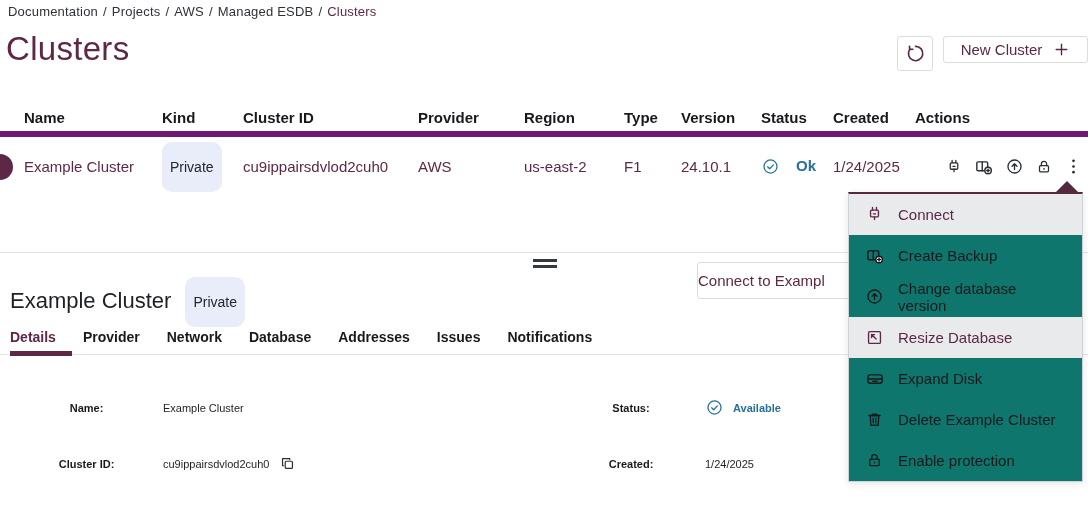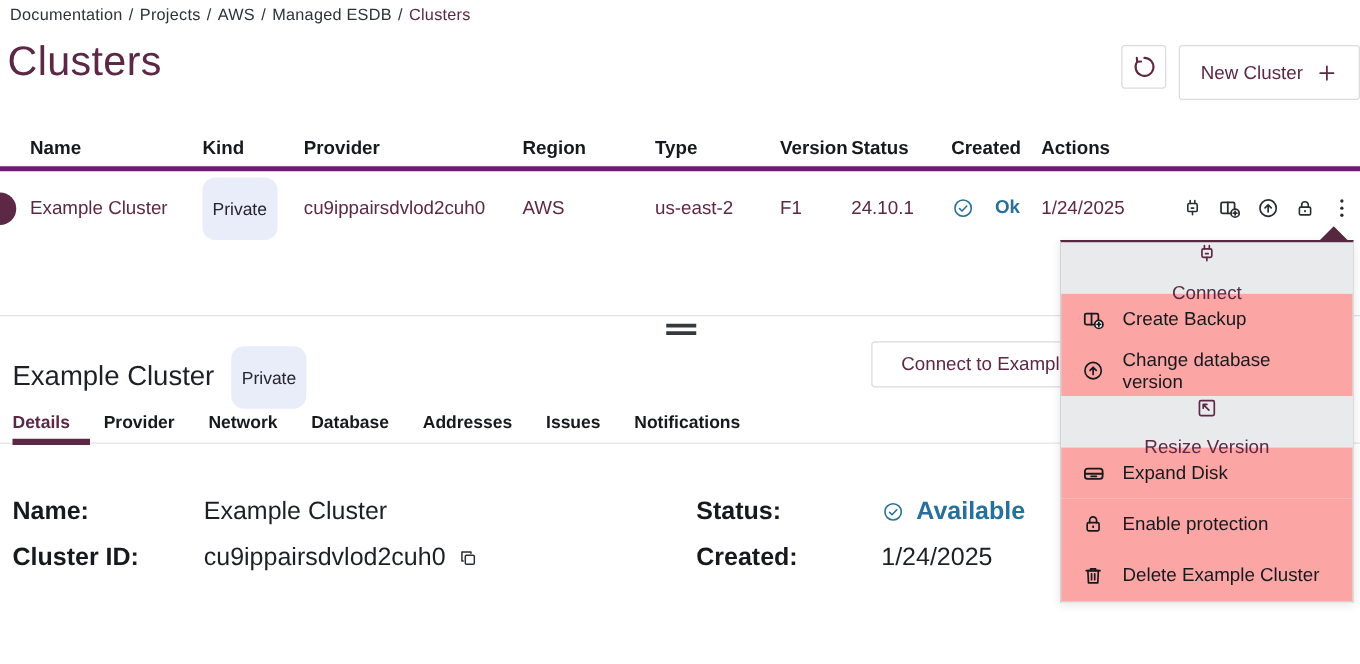--- a/index.html
+++ b/index.html
@@ -19,56 +19,56 @@
 
   
   .breadcrumb{position:absolute;left:8px;top:4px;font-size:13px;color:#2e3238;letter-spacing:.2px;}
   .breadcrumb .sep{margin:0 5px;color:#2e3238;}
   .breadcrumb .current{color:var(--maroon);}
 
   
   .page-title{position:absolute;left:6px;top:30px;font-size:33px;font-weight:500;color:var(--maroon);letter-spacing:.3px;}
   .btn{background:#fff;border:1px solid var(--border);border-radius:3px;color:var(--maroon);display:flex;align-items:center;justify-content:center;cursor:pointer;}
   .refresh-btn{position:absolute;left:897px;top:36px;width:36px;height:35px;}
-  .new-cluster-btn{position:absolute;left:943px;top:36px;width:145px;height:44px;gap:11px;font-size:15px;font-weight:500;}
+  .new-cluster-btn{position:absolute;left:943px;top:36px;width:145px;height:27px;gap:11px;font-size:15px;font-weight:500;}
 
   
   .grid-cols{display:grid;grid-template-columns:138px 81px 175px 106px 100px 57px 80px 72px 82px 1fr;padding-left:24px;align-items:center;}
-  .table-head{position:absolute;left:0;top:103px;width:1088px;height:34px;border-bottom:4px solid #701a75;font-size:15px;font-weight:700;color:var(--ink);}
+  .table-head{position:absolute;left:0;top:103px;width:1088px;height:34px;border-bottom:6px solid #701a75;font-size:15px;font-weight:700;color:var(--ink);}
   .table-row{position:absolute;left:0;top:138px;width:1088px;height:57px;font-size:15px;color:var(--maroon);cursor:pointer;}
   .row-marker{position:absolute;left:0;top:154px;width:13px;height:26px;background:var(--maroon);border-radius:0 13px 13px 0;}
   .badge{display:inline-block;background:var(--badge-bg);color:#23262e;padding:17px 8px;border-radius:10px;font-size:14px;width:max-content;}
   .status-cell{display:flex;align-items:flex-start;gap:16px;color:var(--teal);font-weight:700;}
   .actions-cell{display:flex;align-items:center;gap:11px;padding-left:30px;color:#2a2e33;}
   .icon-btn{display:flex;align-items:center;justify-content:center;cursor:pointer;color:#2a2e33;background:none;border:none;padding:0;}
 
   
   .menu-caret{position:absolute;left:1056px;top:181px;width:0;height:0;border-left:11px solid transparent;border-right:11px solid transparent;border-bottom:11px solid var(--maroon-dark);z-index:6;}
   .menu{position:absolute;left:848px;top:192px;width:235px;background:#fff;border:1px solid #cfd2d4;border-top:2px solid var(--maroon-dark);z-index:5;box-shadow:0 2px 8px rgba(0,0,0,.10);}
-  .menu-item{height:41px;display:flex;align-items:center;gap:13px;padding:0 15px;font-size:15px;color:var(--ink);cursor:pointer;background:#fca5a5;}
-  .menu-item.hl{background:var(--hl);flex-direction:column;}
+  .menu-item{height:41px;display:flex;align-items:center;gap:13px;padding:0 15px;font-size:15px;color:var(--ink);cursor:pointer;background:#0f766e;}
+  .menu-item.hl{background:var(--hl);}
   .menu-item.accent{color:var(--maroon);}
   .mi-icon{width:21px;display:flex;align-items:center;justify-content:center;flex:none;}
 
   
   .split-line{position:absolute;left:0;top:252px;width:1088px;height:1px;background:var(--lightline);}
   .split-handle{position:absolute;left:533px;top:259px;width:24px;height:9px;border-top:3px solid #35383c;border-bottom:3px solid #35383c;cursor:row-resize;}
 
   
   .detail-title{position:absolute;left:10px;top:276px;display:flex;align-items:center;gap:14px;font-size:22px;color:#1d2024;}
   .detail-title .badge{font-size:14px;transform:translateY(1px);}
-  .connect-btn{position:absolute;left:697px;top:273px;width:203px;height:37px;justify-content:flex-start;padding-left:23px;font-size:15px;white-space:nowrap;overflow:hidden;z-index:1;}
+  .connect-btn{position:absolute;left:697px;top:262px;width:203px;height:37px;justify-content:flex-start;font-size:15px;white-space:nowrap;overflow:hidden;z-index:1;}
 
   .tabs{position:absolute;left:10px;top:329px;display:flex;gap:27px;font-size:14px;font-weight:700;color:var(--ink);}
   .tab{cursor:pointer;}
   .tab.active{color:var(--maroon);}
   .tabs-underline{position:absolute;left:0;top:354px;width:1088px;height:1px;background:#e4e4e4;}
   .active-tab-bar{position:absolute;left:10px;top:351px;width:62px;height:5px;background:var(--maroon);z-index:1;}
 
-  .fields{position:absolute;left:10px;top:398px;width:830px;display:grid;grid-template-columns:153px 394px 148px auto;row-gap:14px;align-items:center;font-size:20px;}
+  .fields{position:absolute;left:10px;top:398px;width:830px;display:grid;grid-template-columns:153px 394px 148px auto;row-gap:38px;align-items:center;font-size:11px;text-align:center;}
   .field-label{font-weight:700;color:var(--ink);}
   .field-value{color:#1d2024;display:flex;align-items:center;gap:10px;}
   .status-value{color:var(--teal);font-weight:700;display:flex;align-items:center;gap:9px;}
 
   svg{display:block;}
 </style>
 </head>
 <body>
 
 <div class="screen">
@@ -92,20 +92,21 @@
     <span>
       <svg viewBox="0 0 24 24" width="17" height="17" fill="none" stroke="currentColor" stroke-width="2" stroke-linecap="round">
         <path d="M12 4.5v15M4.5 12h15"></path>
       </svg>
     </span>
   </button>
 
   <div class="table-head grid-cols">
     <div>Name</div>
     <div>Kind</div>
+    <div>Cluster ID</div>
     <div>Provider</div>
     <div>Region</div>
     <div>Type</div>
     <div>Version</div>
     <div>Status</div>
     <div>Created</div>
     <div>Actions</div>
   </div>
 
   <div class="table-row grid-cols">
@@ -263,48 +264,48 @@
       </span>
       <span>Change database version</span>
     </div>
     <div class="menu-item hl accent">
       <span class="mi-icon">
         <svg viewBox="0 0 24 24" width="19" height="19" fill="none" stroke="currentColor" stroke-width="1.7" stroke-linecap="round" stroke-linejoin="round">
           <rect x="4.5" y="4.5" width="15" height="15" rx="1.5"></rect>
             <path d="M14 14 8.3 8.3M8.3 12V8.3H12"></path>
         </svg>
       </span>
-      <span>Resize Version</span>
+      <span>Resize Database</span>
     </div>
     <div class="menu-item">
       <span class="mi-icon">
         <svg viewBox="0 0 24 24" width="20" height="20" fill="none" stroke="currentColor" stroke-width="1.7" stroke-linecap="round" stroke-linejoin="round">
           <rect x="3.5" y="7" width="17" height="10" rx="2.6"></rect>
             <path d="M3.5 12h17"></path>
             <path d="M9.5 14.6h5"></path>
         </svg>
       </span>
       <span>Expand Disk</span>
     </div>
     <div class="menu-item">
       <span class="mi-icon">
         <svg viewBox="0 0 24 24" width="19" height="19" fill="none" stroke="currentColor" stroke-width="1.7" stroke-linecap="round" stroke-linejoin="round">
-          <path d="M8.5 10.3V8a3.5 3.5 0 0 1 7 0v2.3"></path>
-            <rect x="6" y="10.3" width="12" height="8.2" rx="1.5"></rect>
-            <rect x="11.1" y="13.2" width="1.8" height="2.4" rx=".4" fill="currentColor" stroke="none"></rect>
-        </svg>
-      </span>
-      <span>Enable protection</span>
-    </div>
-    <div class="menu-item">
-      <span class="mi-icon">
-        <svg viewBox="0 0 24 24" width="19" height="19" fill="none" stroke="currentColor" stroke-width="1.7" stroke-linecap="round" stroke-linejoin="round">
           <path d="M5 7h14"></path>
             <path d="M9.5 7V5.2h5V7"></path>
             <path d="M6.7 7l.6 12.3h9.4L17.3 7z"></path>
             <path d="M10.4 10.2v6M13.6 10.2v6"></path>
         </svg>
       </span>
       <span>Delete Example Cluster</span>
     </div>
+    <div class="menu-item">
+      <span class="mi-icon">
+        <svg viewBox="0 0 24 24" width="19" height="19" fill="none" stroke="currentColor" stroke-width="1.7" stroke-linecap="round" stroke-linejoin="round">
+          <path d="M8.5 10.3V8a3.5 3.5 0 0 1 7 0v2.3"></path>
+            <rect x="6" y="10.3" width="12" height="8.2" rx="1.5"></rect>
+            <rect x="11.1" y="13.2" width="1.8" height="2.4" rx=".4" fill="currentColor" stroke="none"></rect>
+        </svg>
+      </span>
+      <span>Enable protection</span>
+    </div>
   </div>
 
 </div>
 
 </body></html>

